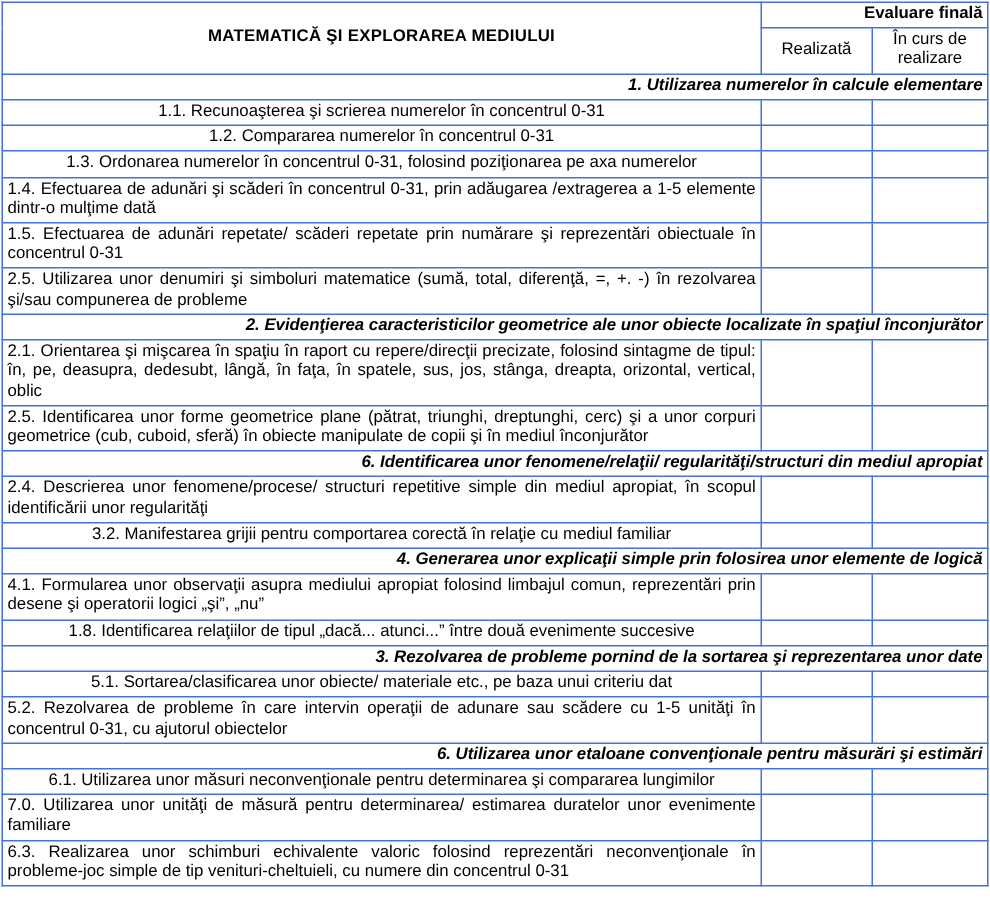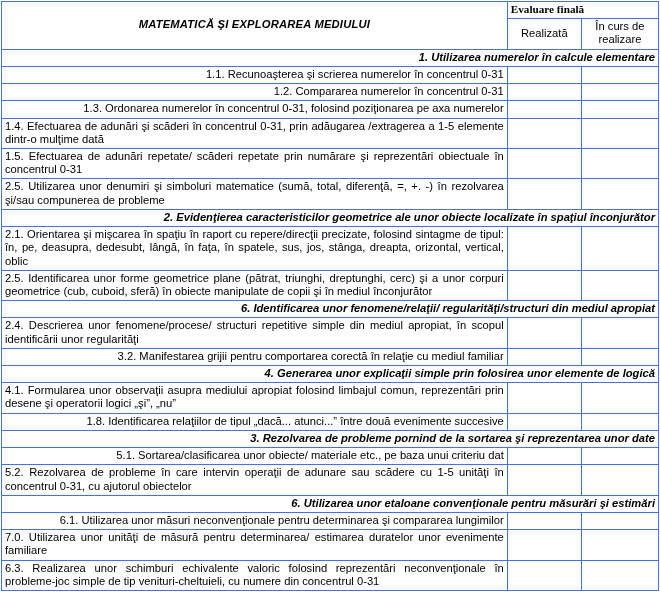--- a/index.html
+++ b/index.html
@@ -41,29 +41,27 @@
   }
 
   
   td.title-cell {
     background: #d9d9d9;
     text-align: center;
     font-weight: bold;
     font-size: 14.6px;
     letter-spacing: .2px;
     padding: 4px 6px;
-    font-style: italic;
   }
   td.group-cell {
     background: #d9d9d9;
-    text-align: left;
+    text-align: right;
     font-weight: bold;
     font-size: 11.6px;
     padding: 3px 2px;
-    font-family: Liberation Serif, serif;
   }
   td.subhead-cell {
     background: #ffffff;
     text-align: center;
     font-size: 11.6px;
     padding: 3px 2px;
     line-height: 1.15;
   }
 
   
@@ -77,21 +75,21 @@
 
   
   td.comp-cell {
     text-align: justify;
     text-justify: inter-word;
     padding: 2px 7px 3px 20px;
     font-size: 11.4px;
     line-height: 1.2;
   }
   td.comp-cell.single {
-    text-align: right;
+    text-align: center;
   }
 
   td.mark-cell {
     background: #ffffff;
   }
 
   .colA { width: 505px; }
   .colB { width: 74px; }
   .colC { width: 77px; }
 </style>

